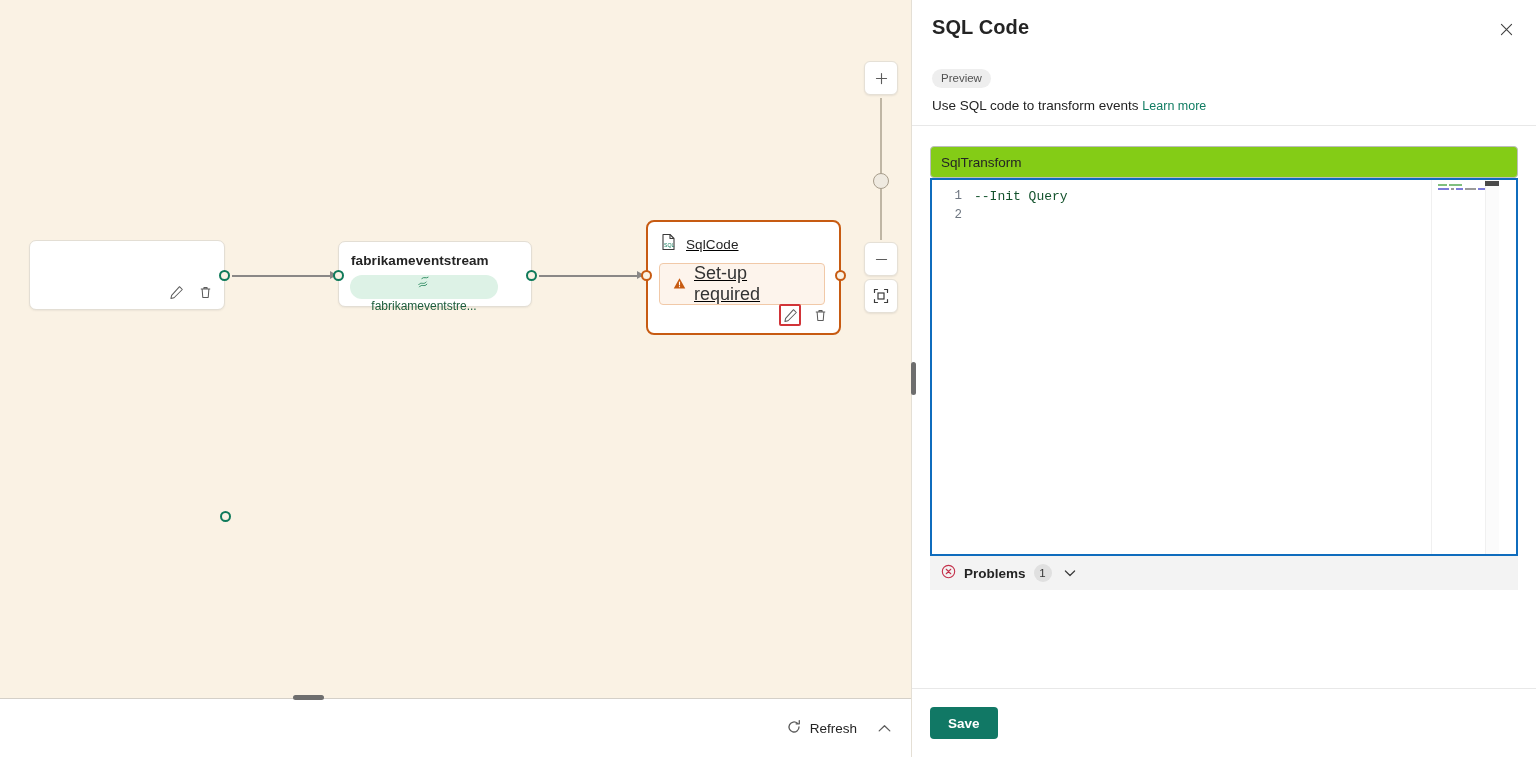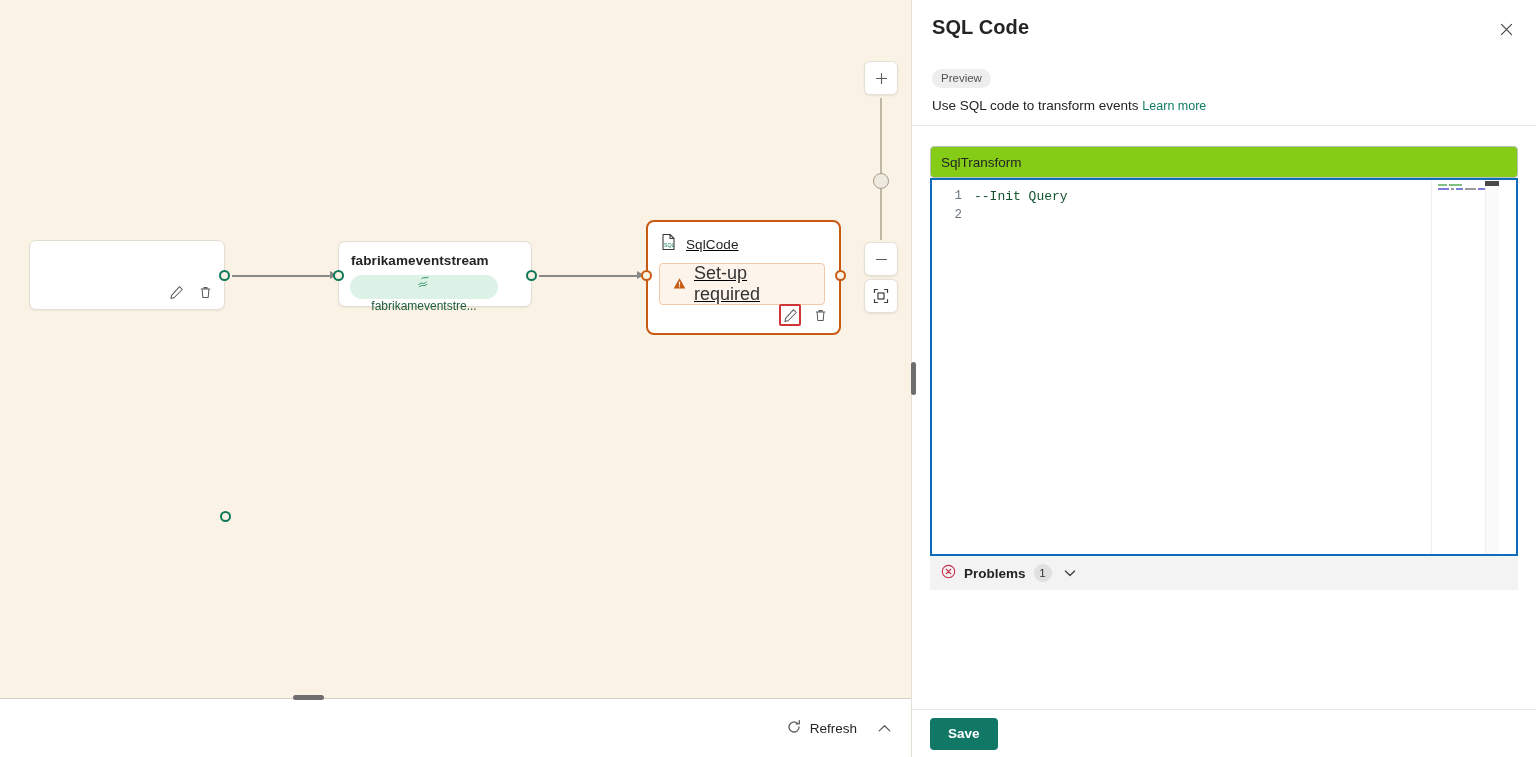--- a/index.html
+++ b/index.html
@@ -299,21 +299,21 @@
   .count-badge {
     background: #e0e0e0; color: #333;
     border-radius: 9px; min-width: 18px; height: 18px;
     display: flex; align-items: center; justify-content: center;
     font-size: 11.5px; padding: 0 5px;
   }
 
   
   .panel-footer {
     position: absolute; left: 0; bottom: 0;
-    width: 624px; height: 48px;
+    width: 624px; height: 69px;
     border-top: 1px solid #e8e8e8;
     display: flex; align-items: center;
     padding-left: 18px;
   }
   .save-btn {
     background: #117865; color: #ffffff;
     border: none; border-radius: 4px;
     height: 32px; padding: 0 18px;
     font-size: 13.5px; font-weight: bold;
     font-family: "Liberation Sans", sans-serif;

